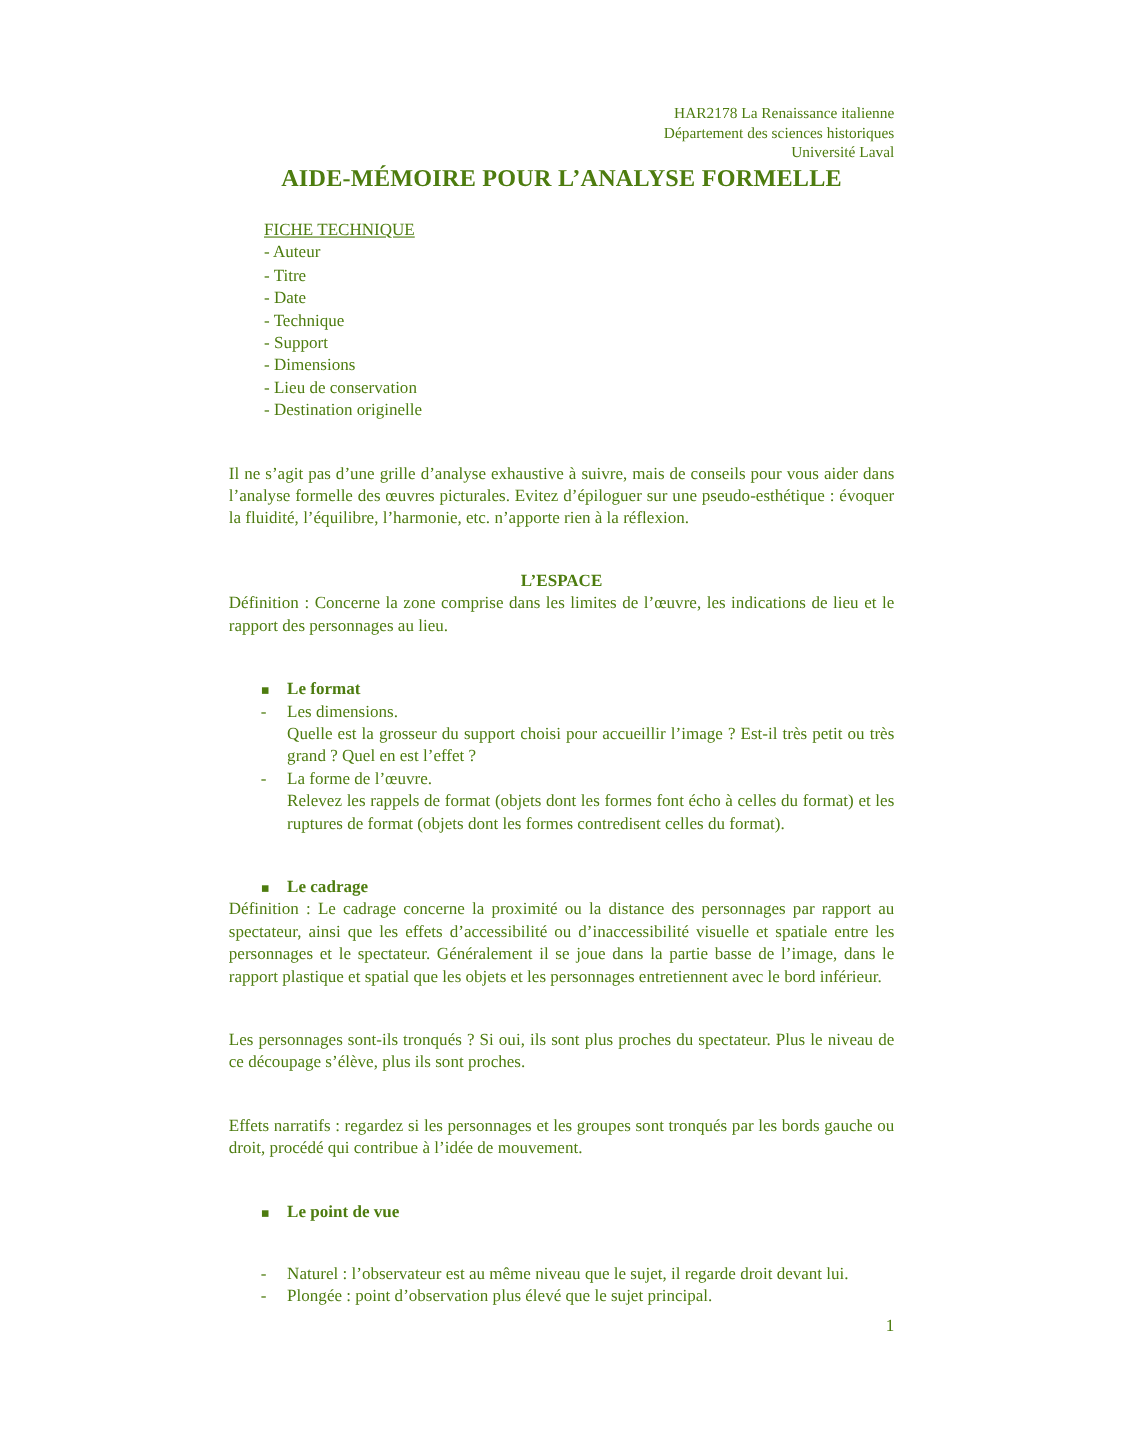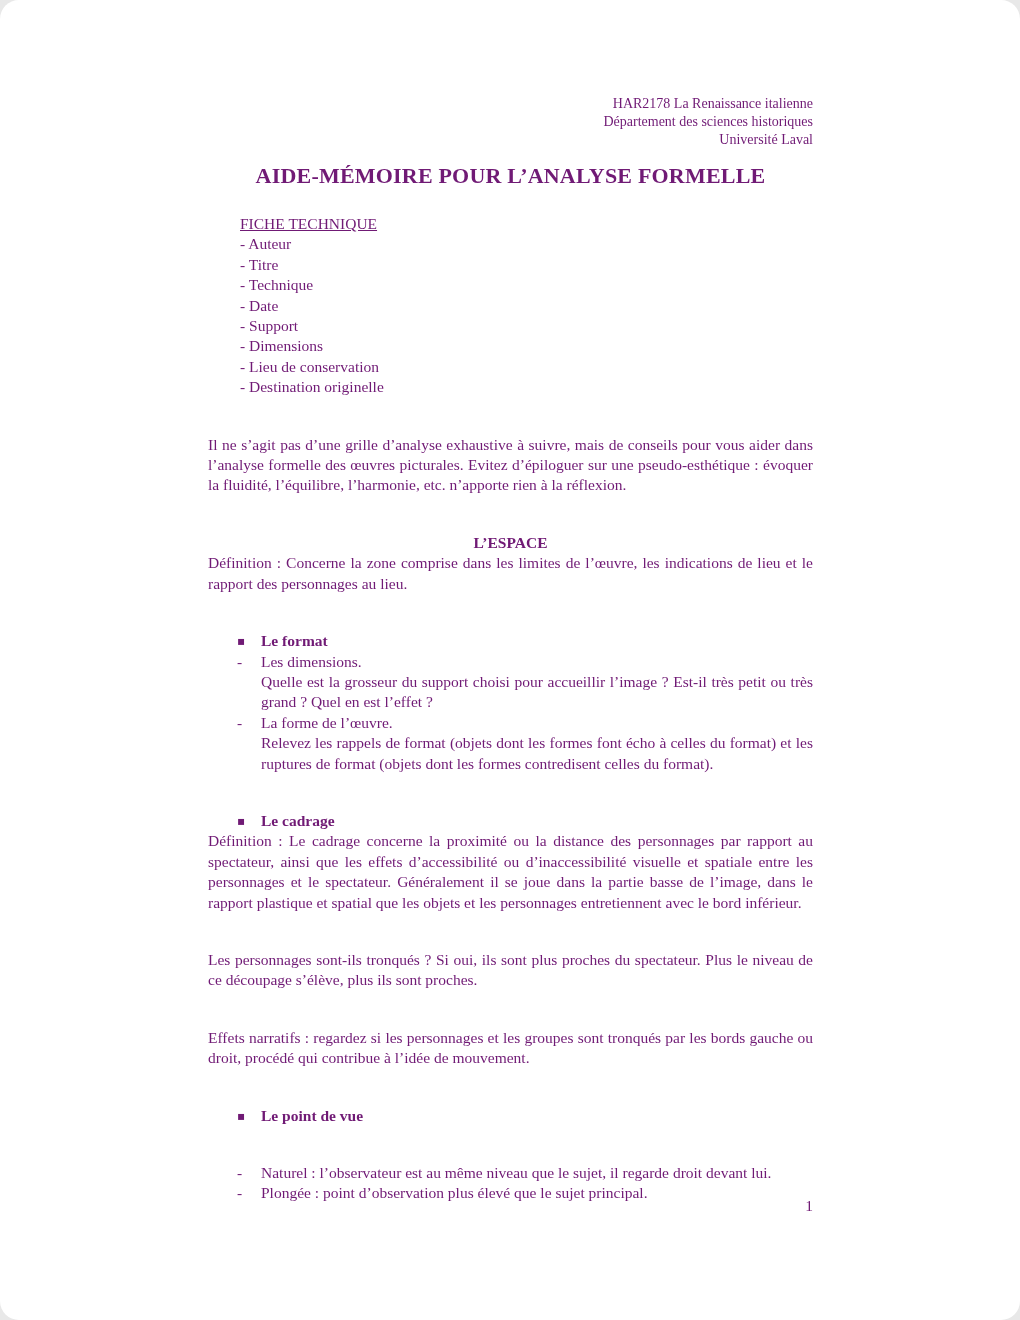--- a/index.html
+++ b/index.html
@@ -3,39 +3,37 @@
 <meta charset="utf-8">
 <style>
   * { margin: 0; padding: 0; box-sizing: border-box; }
   html, body { background: #e8e8e8; }
   .page {
     position: relative;
     width: 1020px;
     height: 1320px;
     background: #ffffff;
     font-family: "Liberation Serif", "DejaVu Serif", serif;
-    color: #701a75;
+    color: #4d7c0f;
     overflow: hidden;
     margin: 0 auto;
-    border-radius: 19px;
   }
   .col {
     position: absolute;
     left: 208px;
     top: 0;
     width: 605px;
   }
   .hdr {
     margin-top: 95px;
     text-align: right;
     font-size: 14px;
     line-height: 18px;
   }
   .doc-title {
-    margin-top: 14px;
     font-size: 22px;
     line-height: 26px;
     font-weight: bold;
     text-align: center;
     letter-spacing: 0.2px;
   }
   .body-block {
     font-size: 15.5px;
     line-height: 20.4px;
   }
@@ -84,22 +82,22 @@
       <div>Département des sciences historiques</div>
       <div>Université Laval</div>
     </div>
 
     <h1 class="doc-title">AIDE-MÉMOIRE POUR L’ANALYSE FORMELLE</h1>
 
     <div class="body-block first-block">
       <div class="u">FICHE TECHNIQUE</div>
       <div>- Auteur</div>
       <div>- Titre</div>
+      <div>- Date</div>
       <div>- Technique</div>
-      <div>- Date</div>
       <div>- Support</div>
       <div>- Dimensions</div>
       <div>- Lieu de conservation</div>
       <div>- Destination originelle</div>
     </div>
 
     <p class="body-block gap just">Il ne s’agit pas d’une grille d’analyse exhaustive à suivre, mais de conseils pour vous aider dans l’analyse formelle des œuvres picturales. Evitez d’épiloguer sur une pseudo-esthétique : évoquer la fluidité, l’équilibre, l’harmonie, etc. n’apporte rien à la réflexion.</p>
 
     <div class="body-block gap">
       <div class="bold">L’ESPACE</div>

